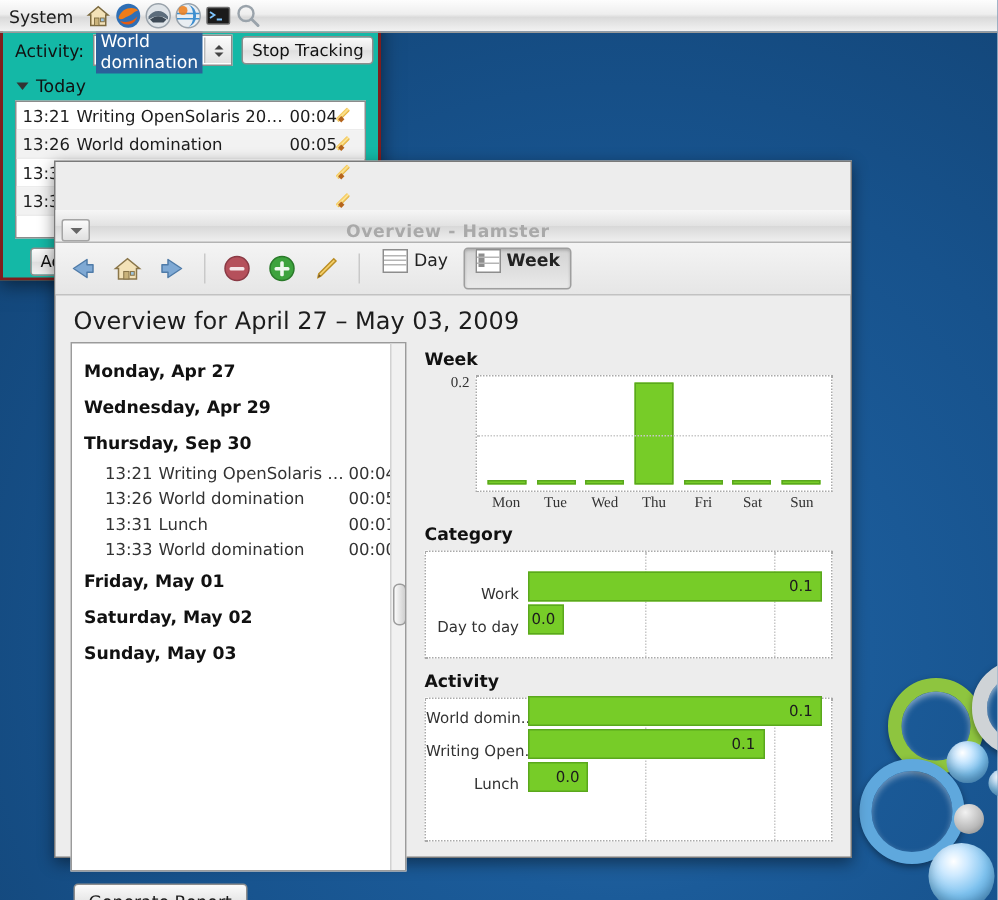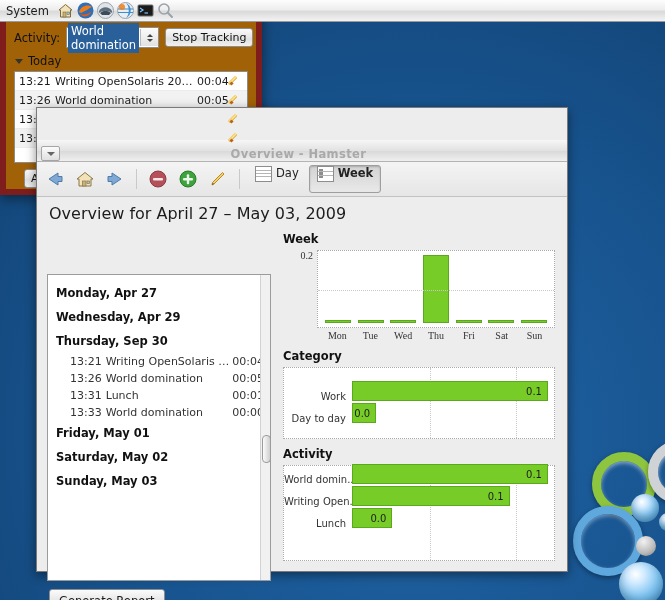--- a/index.html
+++ b/index.html
@@ -55,21 +55,21 @@
   .gridicon{width:15px;height:14px;border:1px solid #8d8d8d;background:#fff;
      display:block;position:relative;}
   .gridicon i{position:absolute;left:0;right:0;height:1px;background:#b5b5b5;}
   .gridicon.wk{background:#fff;}
   .gridicon.wk:before{content:"";position:absolute;left:1px;top:2px;width:4px;height:9px;background:#8d8d8d;}
 
   #ov-sub{padding:7px 10px 5px 12px;font-size:16px;color:#1c1c1c;}
   #ov-body{display:flex;padding:0 8px 0 10px;height:353px;box-sizing:border-box;}
 
   
-  #day-list-wrap{width:222px;background:#fff;border:1px solid #9b9b9b;position:relative;overflow:hidden;margin-top:46px;}
+  #day-list-wrap{width:222px;background:#fff;border:1px solid #9b9b9b;position:relative;overflow:hidden;}
   #day-list{padding:6px 2px 6px 6px;}
   .day-head{font-weight:bold;font-size:11.5px;color:#111;padding:5px 0 5px 2px;}
   .fact-row{display:flex;font-size:11px;color:#333;padding:2px 4px 2px 16px;}
   .fact-row .ftime{white-space:nowrap;}
   .fact-row .fname{flex:1;margin-left:4px;overflow:hidden;text-overflow:ellipsis;white-space:nowrap;}
   .fact-row .fdur{white-space:nowrap;}
   #list-scrollbar{position:absolute;right:0;top:0;width:9px;height:100%;background:#f1f1f1;border-left:1px solid #d2d2d2;}
   #list-scrollbar .thumb{position:absolute;left:1px;top:160px;width:7px;height:26px;border-radius:4px;
      background:linear-gradient(to right,#fbfbfb,#cfcfcf);border:1px solid #9c9c9c;}
 
@@ -96,22 +96,22 @@
         display:flex;align-items:center;justify-content:flex-end;padding-right:5px;
         font-size:10px;color:#1d1d1d;}
   .vgrid{position:absolute;top:0;bottom:0;border-left:1px dotted #c8c8c8;}
 
   #ov-footer{padding:8px 0 0 12px;}
   .gbtn{display:inline-block;padding:4px 9px;font-size:11.5px;color:#1b1b1b;
      border:1px solid #8d8d8d;border-radius:3px;
      background:linear-gradient(to bottom,#fbfbfb,#e6e6e6 50%,#dedede 51%,#f0f0f0);}
 
   
-  #hamster-popup{left:363px;top:0;width:250px;height:183px;background:#a16207;
-     border:6px solid #7f1d1d;box-shadow:0 3px 12px rgba(0,0,0,.5);z-index:30;}
+  #hamster-popup{left:363px;top:0;width:250px;height:183px;background:#14b8a6;
+     border:2px solid #7f1d1d;box-shadow:0 3px 12px rgba(0,0,0,.5);z-index:30;}
   #hamster-tab{position:absolute;left:0;top:0;width:auto;height:18px;padding:0 7px;
      display:flex;align-items:center;font-size:11.5px;color:#111;
      background:linear-gradient(to bottom,#f7f7f7,#e3e3e3);
      border:1px solid #8a8a8a;border-bottom:none;box-sizing:border-box;}
   #hamster-body{padding:21px 8px 8px 8px;box-sizing:border-box;height:100%;}
   #activity-row{display:flex;align-items:center;gap:6px;margin-bottom:6px;}
   #activity-row .lbl{font-size:11.5px;color:#111;}
   .combo{flex:1;display:flex;align-items:center;height:19px;border:1px solid #8c8c8c;background:#fff;}
   .combo .val{flex:1;background:#2a6099;color:#fff;font-size:11.5px;padding:1px 3px;margin:1px;}
   .combo .spin{width:17px;height:17px;border-left:1px solid #b9b9b9;

